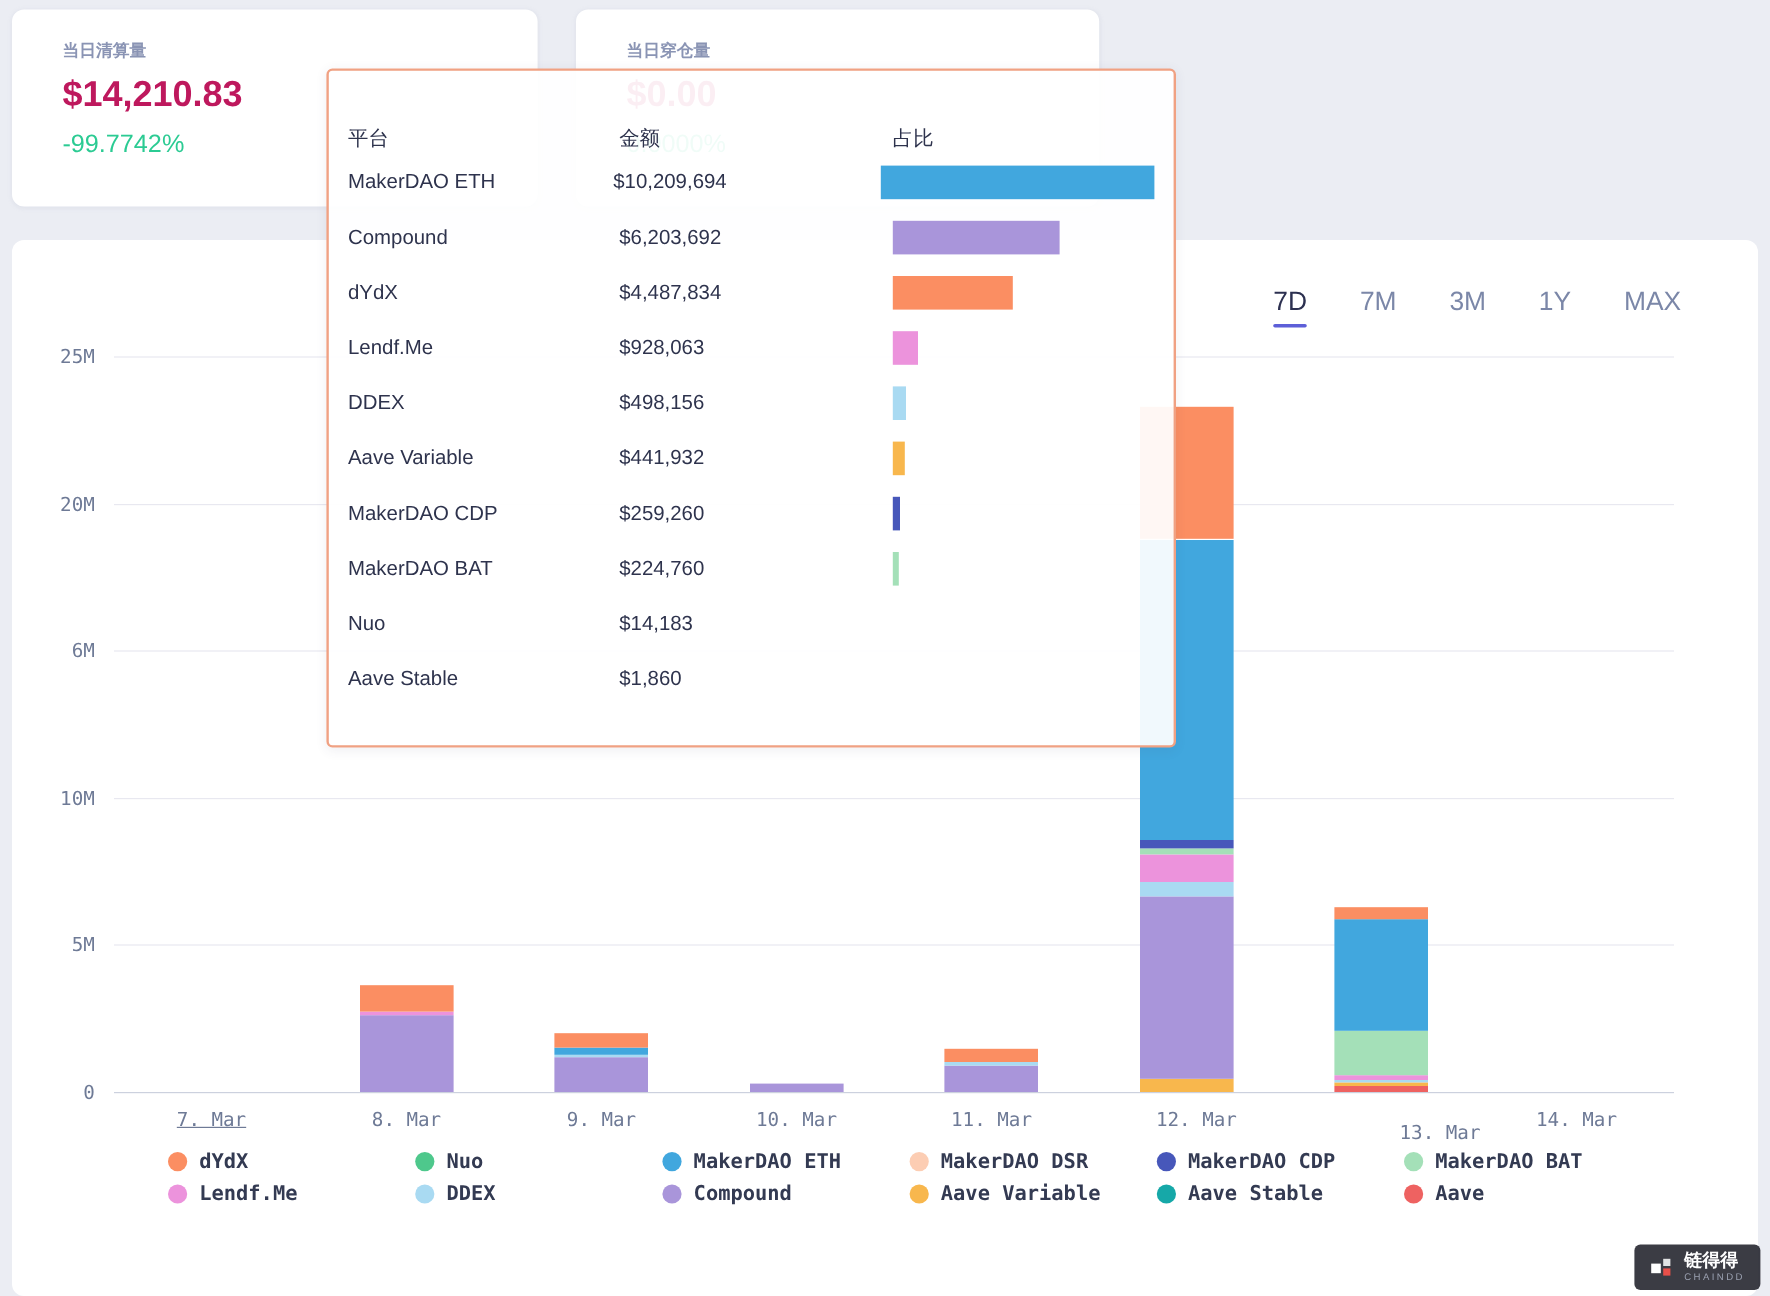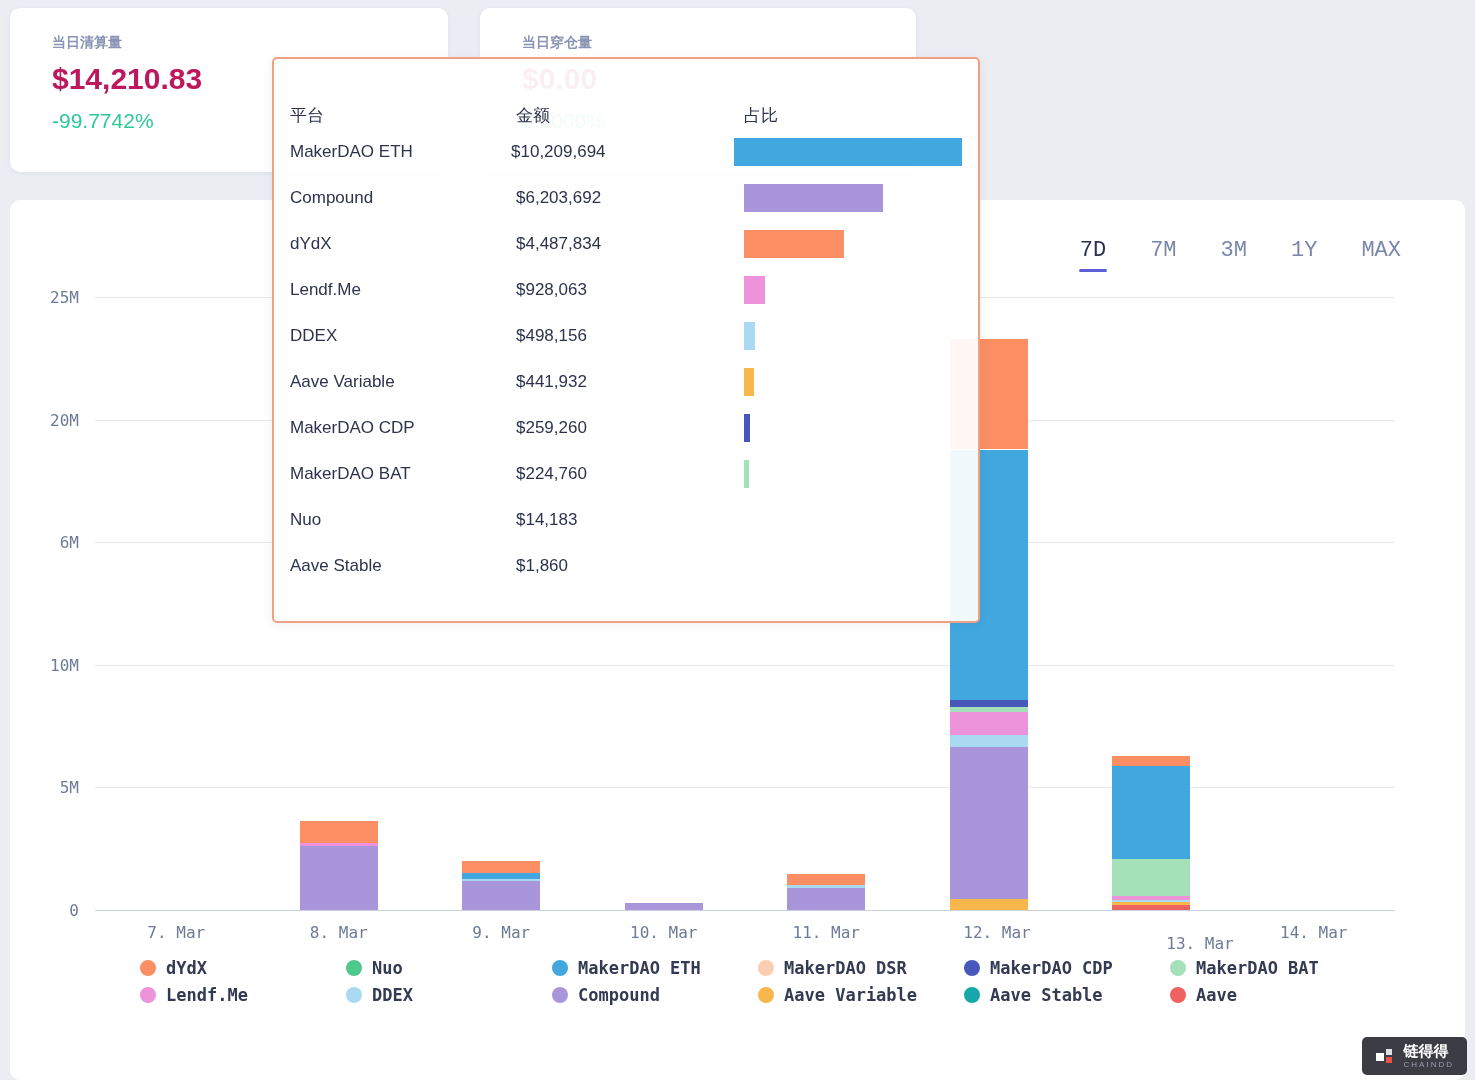--- a/index.html
+++ b/index.html
@@ -31,21 +31,21 @@
     left: 10px; top: 200px;
     width: 1455px; height: 880px;
     background: #ffffff;
     border-radius: 10px;
   }
 
   
   #range-selector {
     position: absolute; top: 38px; right: 64px;
     display: flex; gap: 44px;
-    font-size: 22px; color: #7b87a8; font-family: Liberation Mono, monospace;
+    font-size: 22px; color: #7b87a8;
   }
   .range-opt { cursor: pointer; padding-bottom: 9px; position: relative; }
   .range-opt.active { color: #2c3050; }
   .range-opt.active::after {
     content: ""; position: absolute; left: 50%; transform: translateX(-50%);
     bottom: 0; width: 28px; height: 3px; background: #5d5fd8; border-radius: 2px;
   }
 
   
   #plot { position: absolute; left: 85px; top: 97px; width: 1300px; height: 613px; }
@@ -136,21 +136,21 @@
       <div class="gridline" style="top: 490.4px;"></div>
       <div class="y-label" style="top: 490.4px;">5M</div>
       <div class="gridline" style="top: 367.8px;"></div>
       <div class="y-label" style="top: 367.8px;">10M</div>
       <div class="gridline" style="top: 245.2px;"></div>
       <div class="y-label" style="top: 245.2px;">6M</div>
       <div class="gridline" style="top: 122.6px;"></div>
       <div class="y-label" style="top: 122.6px;">20M</div>
       <div class="gridline" style="top: 0px;"></div>
       <div class="y-label" style="top: 0px;">25M</div>
-      <div class="x-label" style="left: 81.25px;">7. Mar</div>
+      <div class="x-label" style="left: 81.25px; text-decoration: underline;">7. Mar</div>
       <div class="x-label" style="left: 243.75px;">8. Mar</div>
       <div class="bar-seg" style="left: 204.75px; width: 78px; bottom: 0px; height: 63.752px; background: rgb(169, 149, 218);"></div>
       <div class="bar-seg" style="left: 204.75px; width: 78px; bottom: 63.752px; height: 2.9424px; background: rgb(236, 147, 220);"></div>
       <div class="bar-seg" style="left: 204.75px; width: 78px; bottom: 66.6944px; height: 22.068px; background: rgb(251, 142, 98);"></div>
       <div class="x-label" style="left: 406.25px;">9. Mar</div>
       <div class="bar-seg" style="left: 367.25px; width: 78px; bottom: 0px; height: 29.424px; background: rgb(169, 149, 218);"></div>
       <div class="bar-seg" style="left: 367.25px; width: 78px; bottom: 29.424px; height: 1.9616px; background: rgb(169, 218, 242);"></div>
       <div class="bar-seg" style="left: 367.25px; width: 78px; bottom: 31.3856px; height: 6.13px; background: rgb(65, 167, 222);"></div>
       <div class="bar-seg" style="left: 367.25px; width: 78px; bottom: 37.5156px; height: 11.034px; background: rgb(251, 142, 98);"></div>
       <div class="x-label" style="left: 568.75px;">10. Mar</div>

